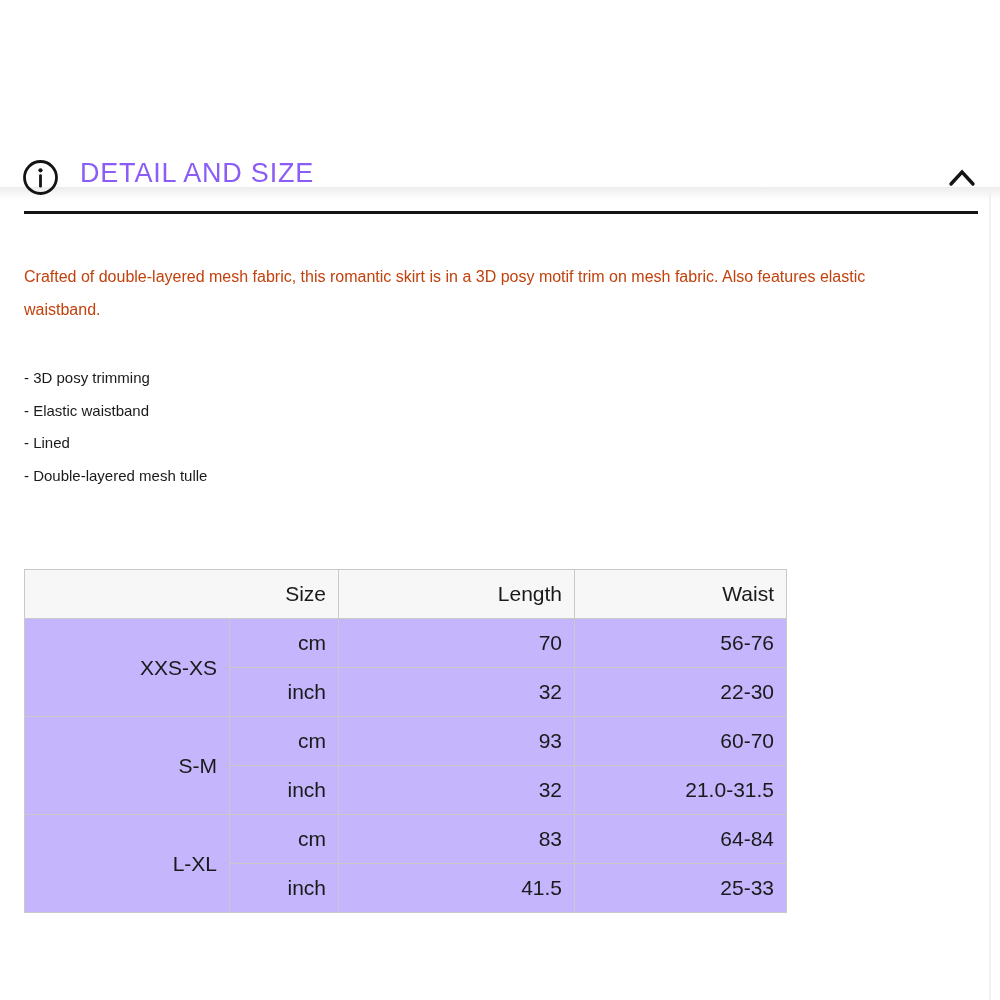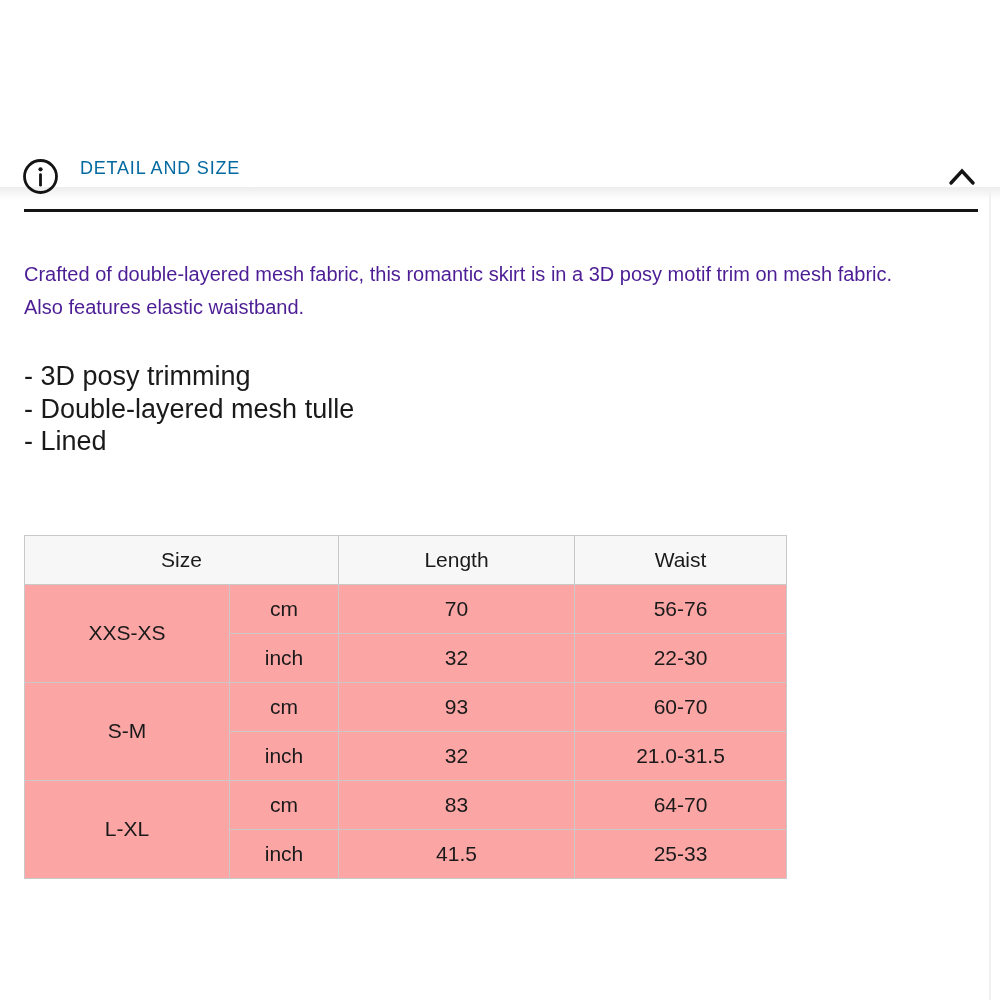--- a/index.html
+++ b/index.html
@@ -29,72 +29,72 @@
 
   .content { padding: 0 22px 0 24px; }
 
   .accordion-header {
     display: flex; align-items: center;
     margin-top: 158px;
     cursor: pointer;
   }
   .info-icon-wrap { width: 37px; height: 37px; margin-left: -2px; flex: 0 0 auto; display:block; }
   .section-title {
-    margin: 0 0 16px 21px;
-    font-size: 18px;
+    margin: 0 0 8px 21px;
+    font-size: 27px;
     font-weight: 500;
     letter-spacing: 0.8px;
-    color: #0369a1;
+    color: #8b5cf6;
     white-space: nowrap;
   }
   .chevron-wrap { margin-left: auto; margin-right: 2px; display: block; height: 20px; }
 
   .header-rule {
     height: 3px;
     background: #141414;
     margin-top: 14px;
   }
 
   .description {
     margin: 46px 0 0 0;
-    font-size: 20px;
+    font-size: 16px;
     line-height: 33px;
     max-width: 905px;
-    color: #4c1d95;
+    color: #c2410c;
   }
 
   .feature-list {
     list-style: none;
     margin: 36px 0 0 0;
     padding: 0;
-    font-size: 27px;
+    font-size: 15px;
     line-height: 32.6px;
     color: #1a1a1a;
   }
 
   .size-table {
     margin-top: 77px;
     border-collapse: collapse;
     width: 762px;
     table-layout: fixed;
     font-size: 21px;
     color: #1a1a1a;
   }
   .size-table th, .size-table td {
     border: 1px solid #c9c9c9;
-    text-align: center;
+    text-align: right;
     vertical-align: middle;
     padding: 12px;
     font-weight: normal;
   }
   .size-table thead th {
     height: 41px;
     background: #f7f7f7;
   }
-  .size-table tbody td { height: 43px; background: #fca5a5; }
+  .size-table tbody td { height: 43px; background: #c4b5fd; }
   .size-table { border: 1px solid #bdbdbd; }
 </style>
 </head>
 <body>
 
 <div class="page">
 
   <div class="top-bar-shadow"></div>
   <div class="right-edge-line"></div>
 
@@ -115,22 +115,23 @@
         </svg>
       </span>
     </div>
 
     <div class="header-rule"></div>
 
     <p class="description">Crafted of double-layered mesh fabric, this romantic skirt is in a 3D posy motif trim on mesh fabric. Also features elastic waistband.</p>
 
     <ul class="feature-list">
       <li>- 3D posy trimming</li>
+      <li>- Elastic waistband</li>
+      <li>- Lined</li>
       <li>- Double-layered mesh tulle</li>
-      <li>- Lined</li>
     </ul>
 
     <table class="size-table">
       <colgroup>
         <col style="width:205px">
         <col style="width:109px">
         <col style="width:236px">
         <col style="width:212px">
       </colgroup>
       <thead>
@@ -160,21 +161,21 @@
         </tr>
         <tr>
           <td>inch</td>
           <td>32</td>
           <td>21.0-31.5</td>
         </tr>
         <tr>
           <td rowspan="2">L-XL</td>
           <td>cm</td>
           <td>83</td>
-          <td>64-70</td>
+          <td>64-84</td>
         </tr>
         <tr>
           <td>inch</td>
           <td>41.5</td>
           <td>25-33</td>
         </tr>
       </tbody>
     </table>
 
   </div>

